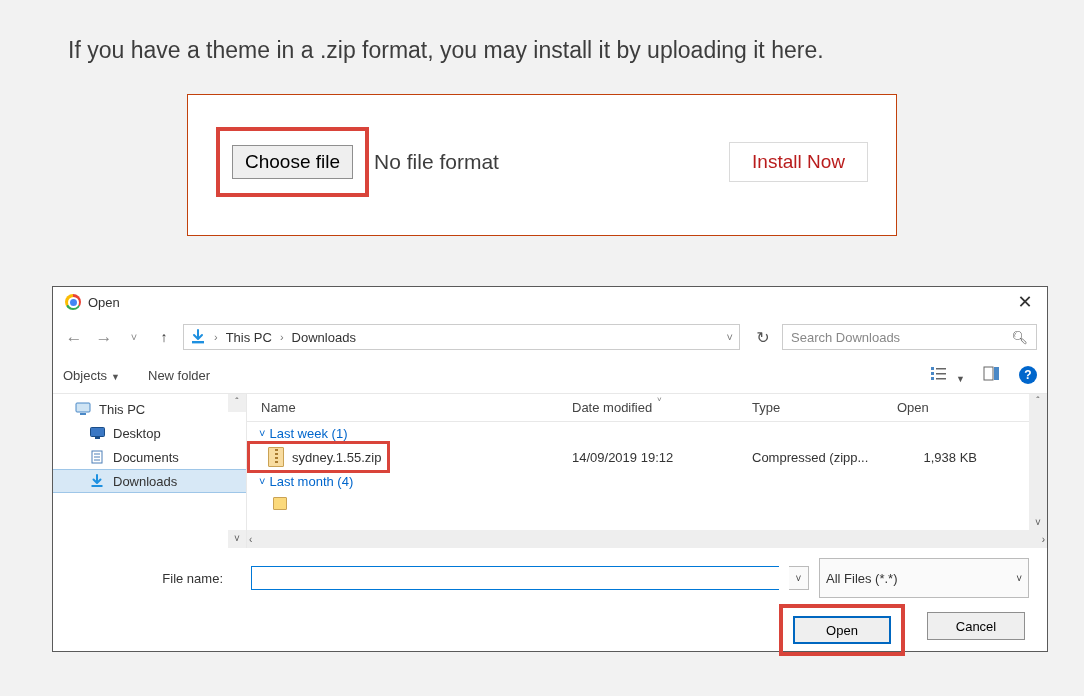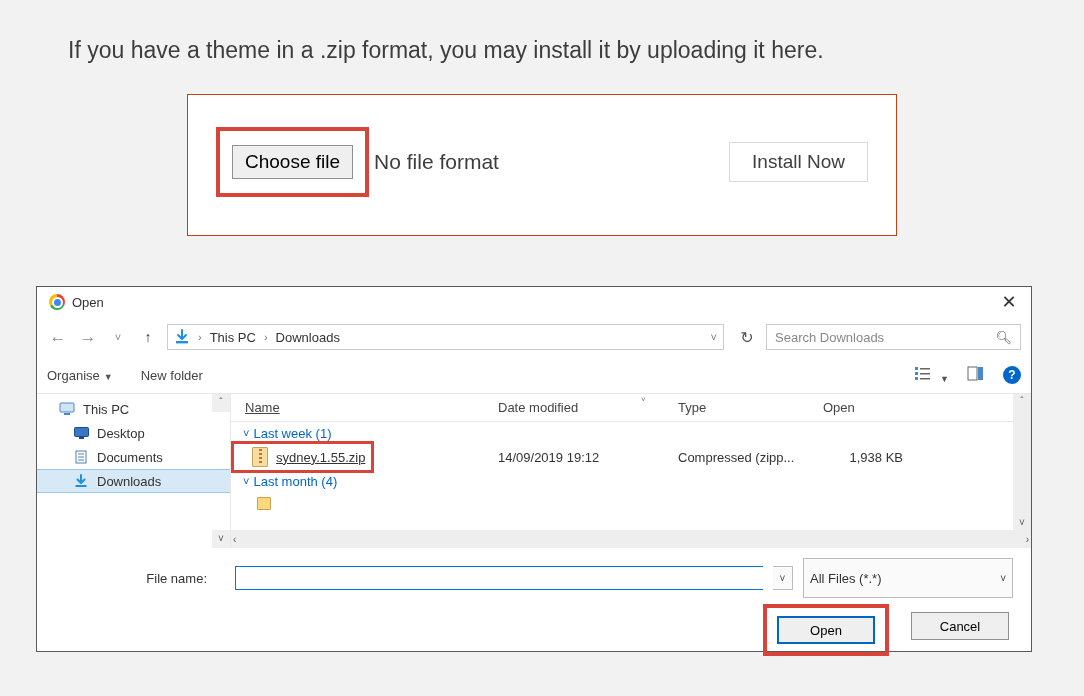--- a/index.html
+++ b/index.html
@@ -47,29 +47,29 @@
     cursor: pointer;
   }
   .no-file {
     font-size: 21px;
     color: #3d3d3d;
     margin-left: -3px;
   }
   .install-btn {
     background: #fff;
     border: 1px solid #dadada;
-    color: #404040;
+    color: #b91c1c;
     font-size: 19px;
     padding: 8px 22px;
     font-family: inherit;
   }
   
   .open-dialog {
     position: absolute;
-    left: 36px;
+    left: 52px;
     top: 286px;
     width: 996px;
     height: 366px;
     background: #fff;
     border: 1px solid #5a5a5a;
   }
   .od-titlebar {
     display: flex;
     align-items: center;
     padding: 6px 10px 6px 12px;
@@ -196,21 +196,21 @@
     position: relative;
   }
   .fg-head {
     display: flex;
     height: 28px;
     border-bottom: 1px solid #e8e8e8;
     font-size: 13px;
     color: #444;
     align-items: center;
   }
-  .col-name { width: 267px; padding-left: 14px; text-decoration: underline; }
+  .col-name { width: 325px; padding-left: 14px; }
   .col-date { width: 180px; }
   .col-type { width: 145px; }
   .col-size { width: 90px; }
   .fg-group {
     display: flex;
     align-items: center;
     height: 22px;
     font-size: 13px;
     color: #0066cc;
     padding-left: 12px;
@@ -352,21 +352,21 @@
       <span style="color:#777;font-size:11px">˅</span>
     </div>
     <span class="bc-refresh">↻</span>
     <div class="search-bar">
       <span>Search Downloads</span>
       <span class="search-mag">🔍︎</span>
     </div>
   </div>
 
   <div class="od-toolbar">
-    <span><span>Organise</span><span class="dropdown-tri">▼</span></span>
+    <span><span>Objects</span><span class="dropdown-tri">▼</span></span>
     <span>New folder</span>
     <div class="toolbar-right">
       <span>
         <svg class="view-icon" viewBox="0 0 18 16">
             <rect x="1" y="1" width="3" height="3" fill="#4a88c6"></rect>
             <rect x="1" y="6" width="3" height="3" fill="#4a88c6"></rect>
             <rect x="1" y="11" width="3" height="3" fill="#4a88c6"></rect>
             <rect x="6" y="2" width="10" height="1.5" fill="#666"></rect>
             <rect x="6" y="7" width="10" height="1.5" fill="#666"></rect>
             <rect x="6" y="12" width="10" height="1.5" fill="#666"></rect>

